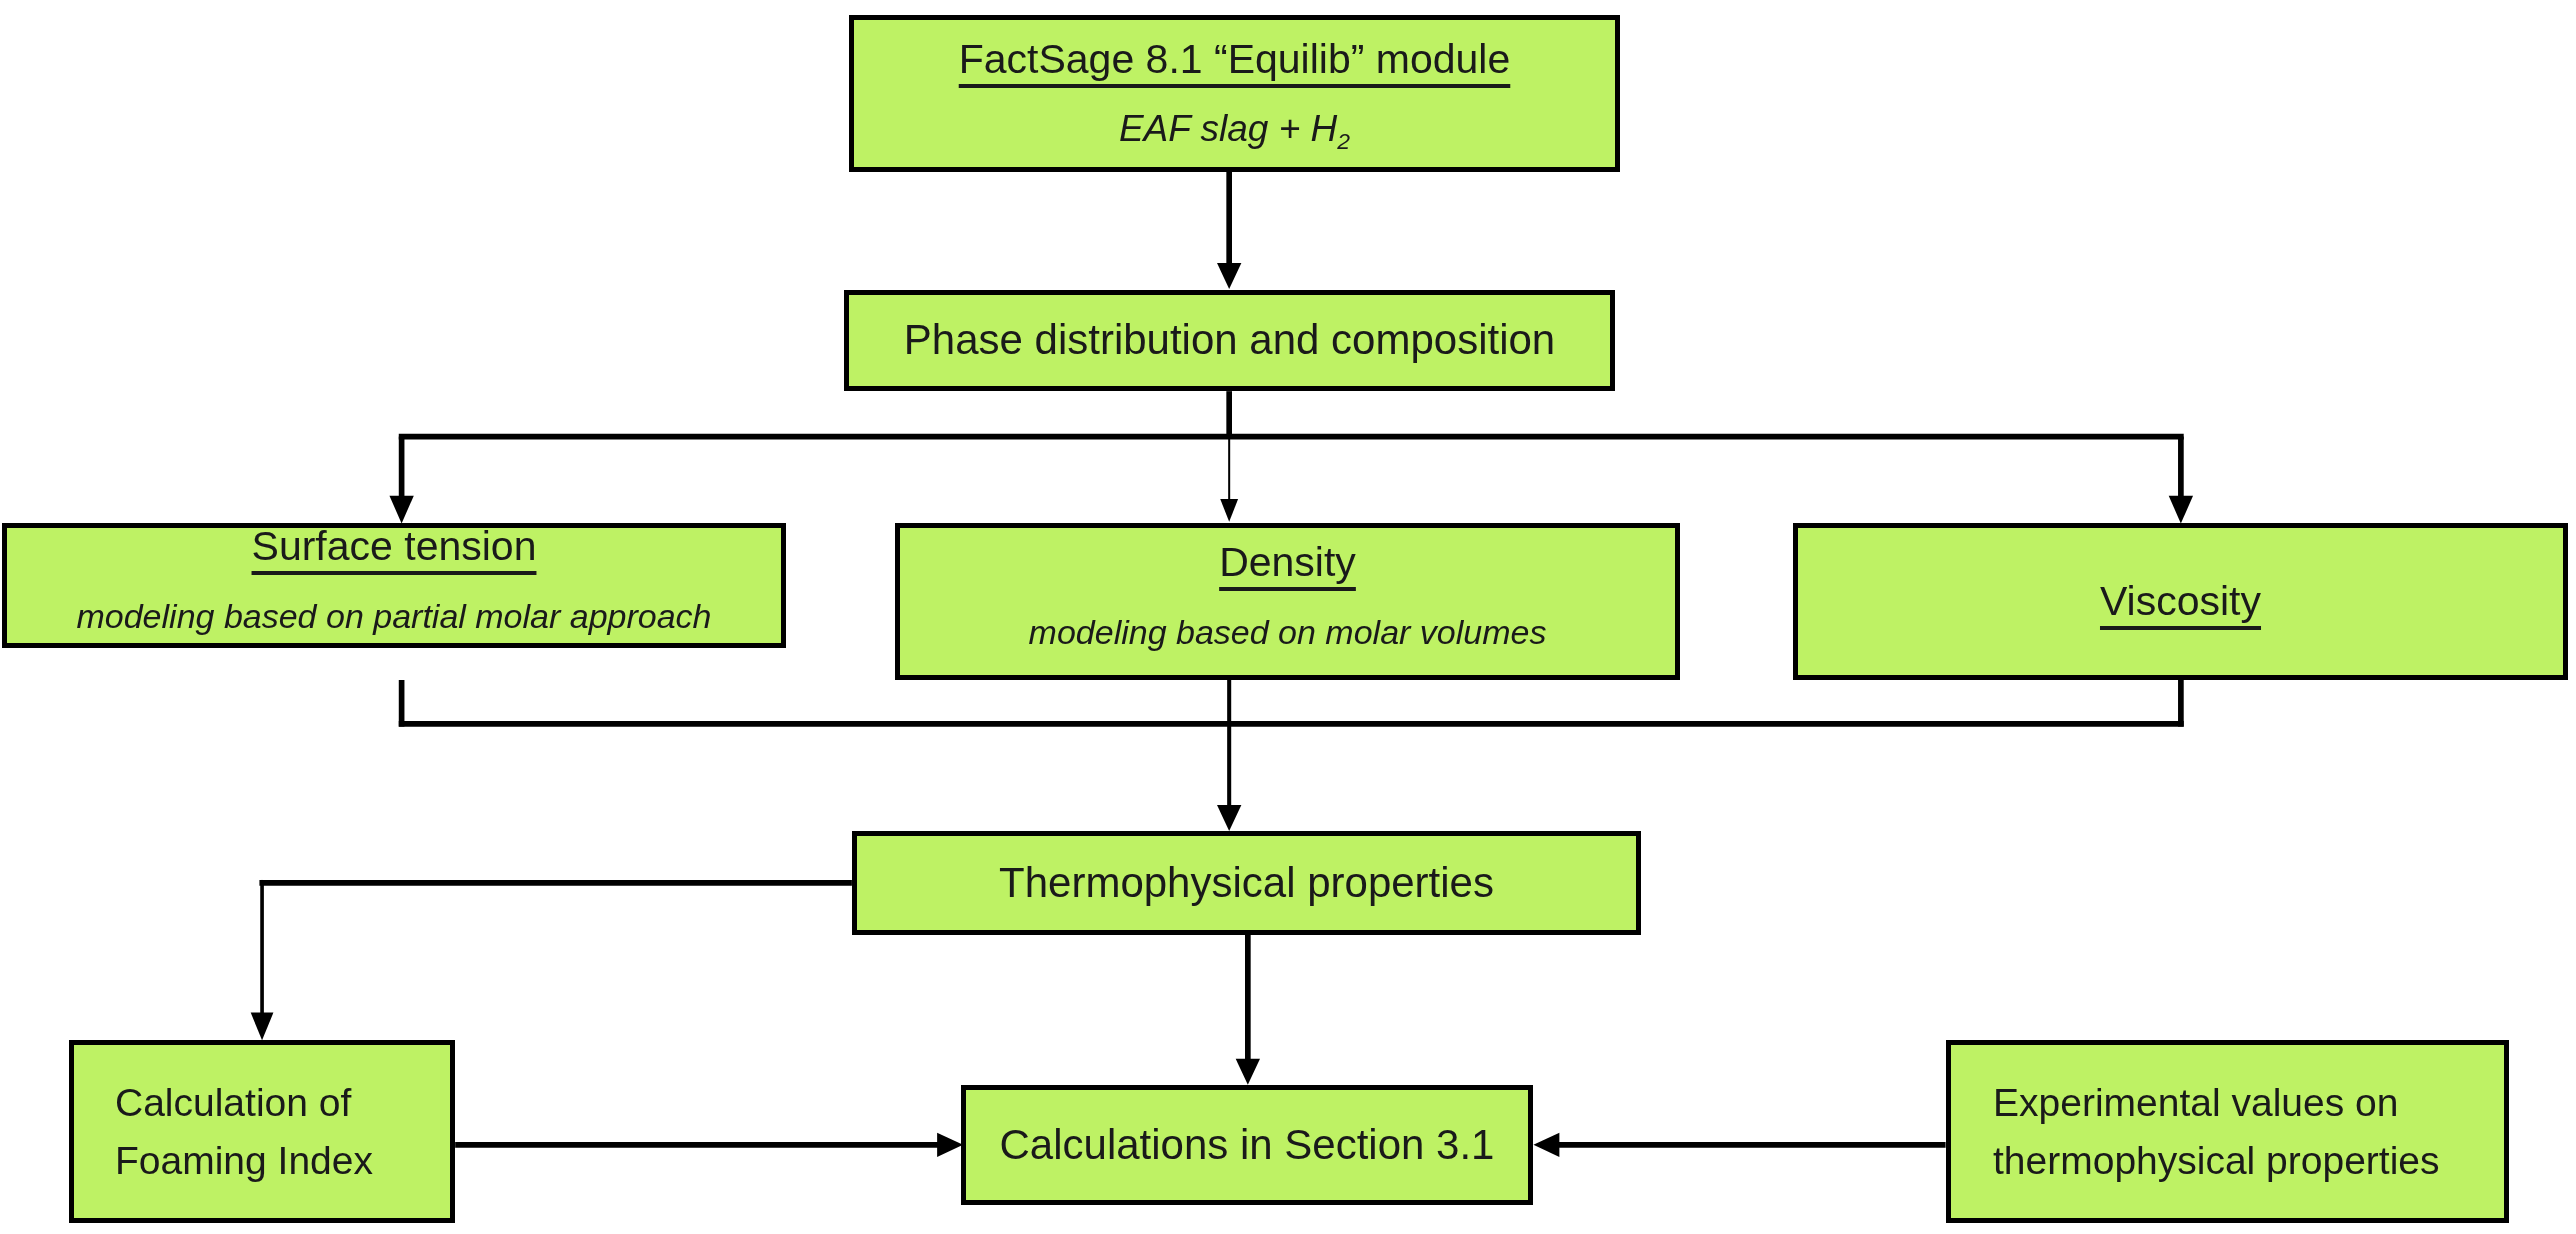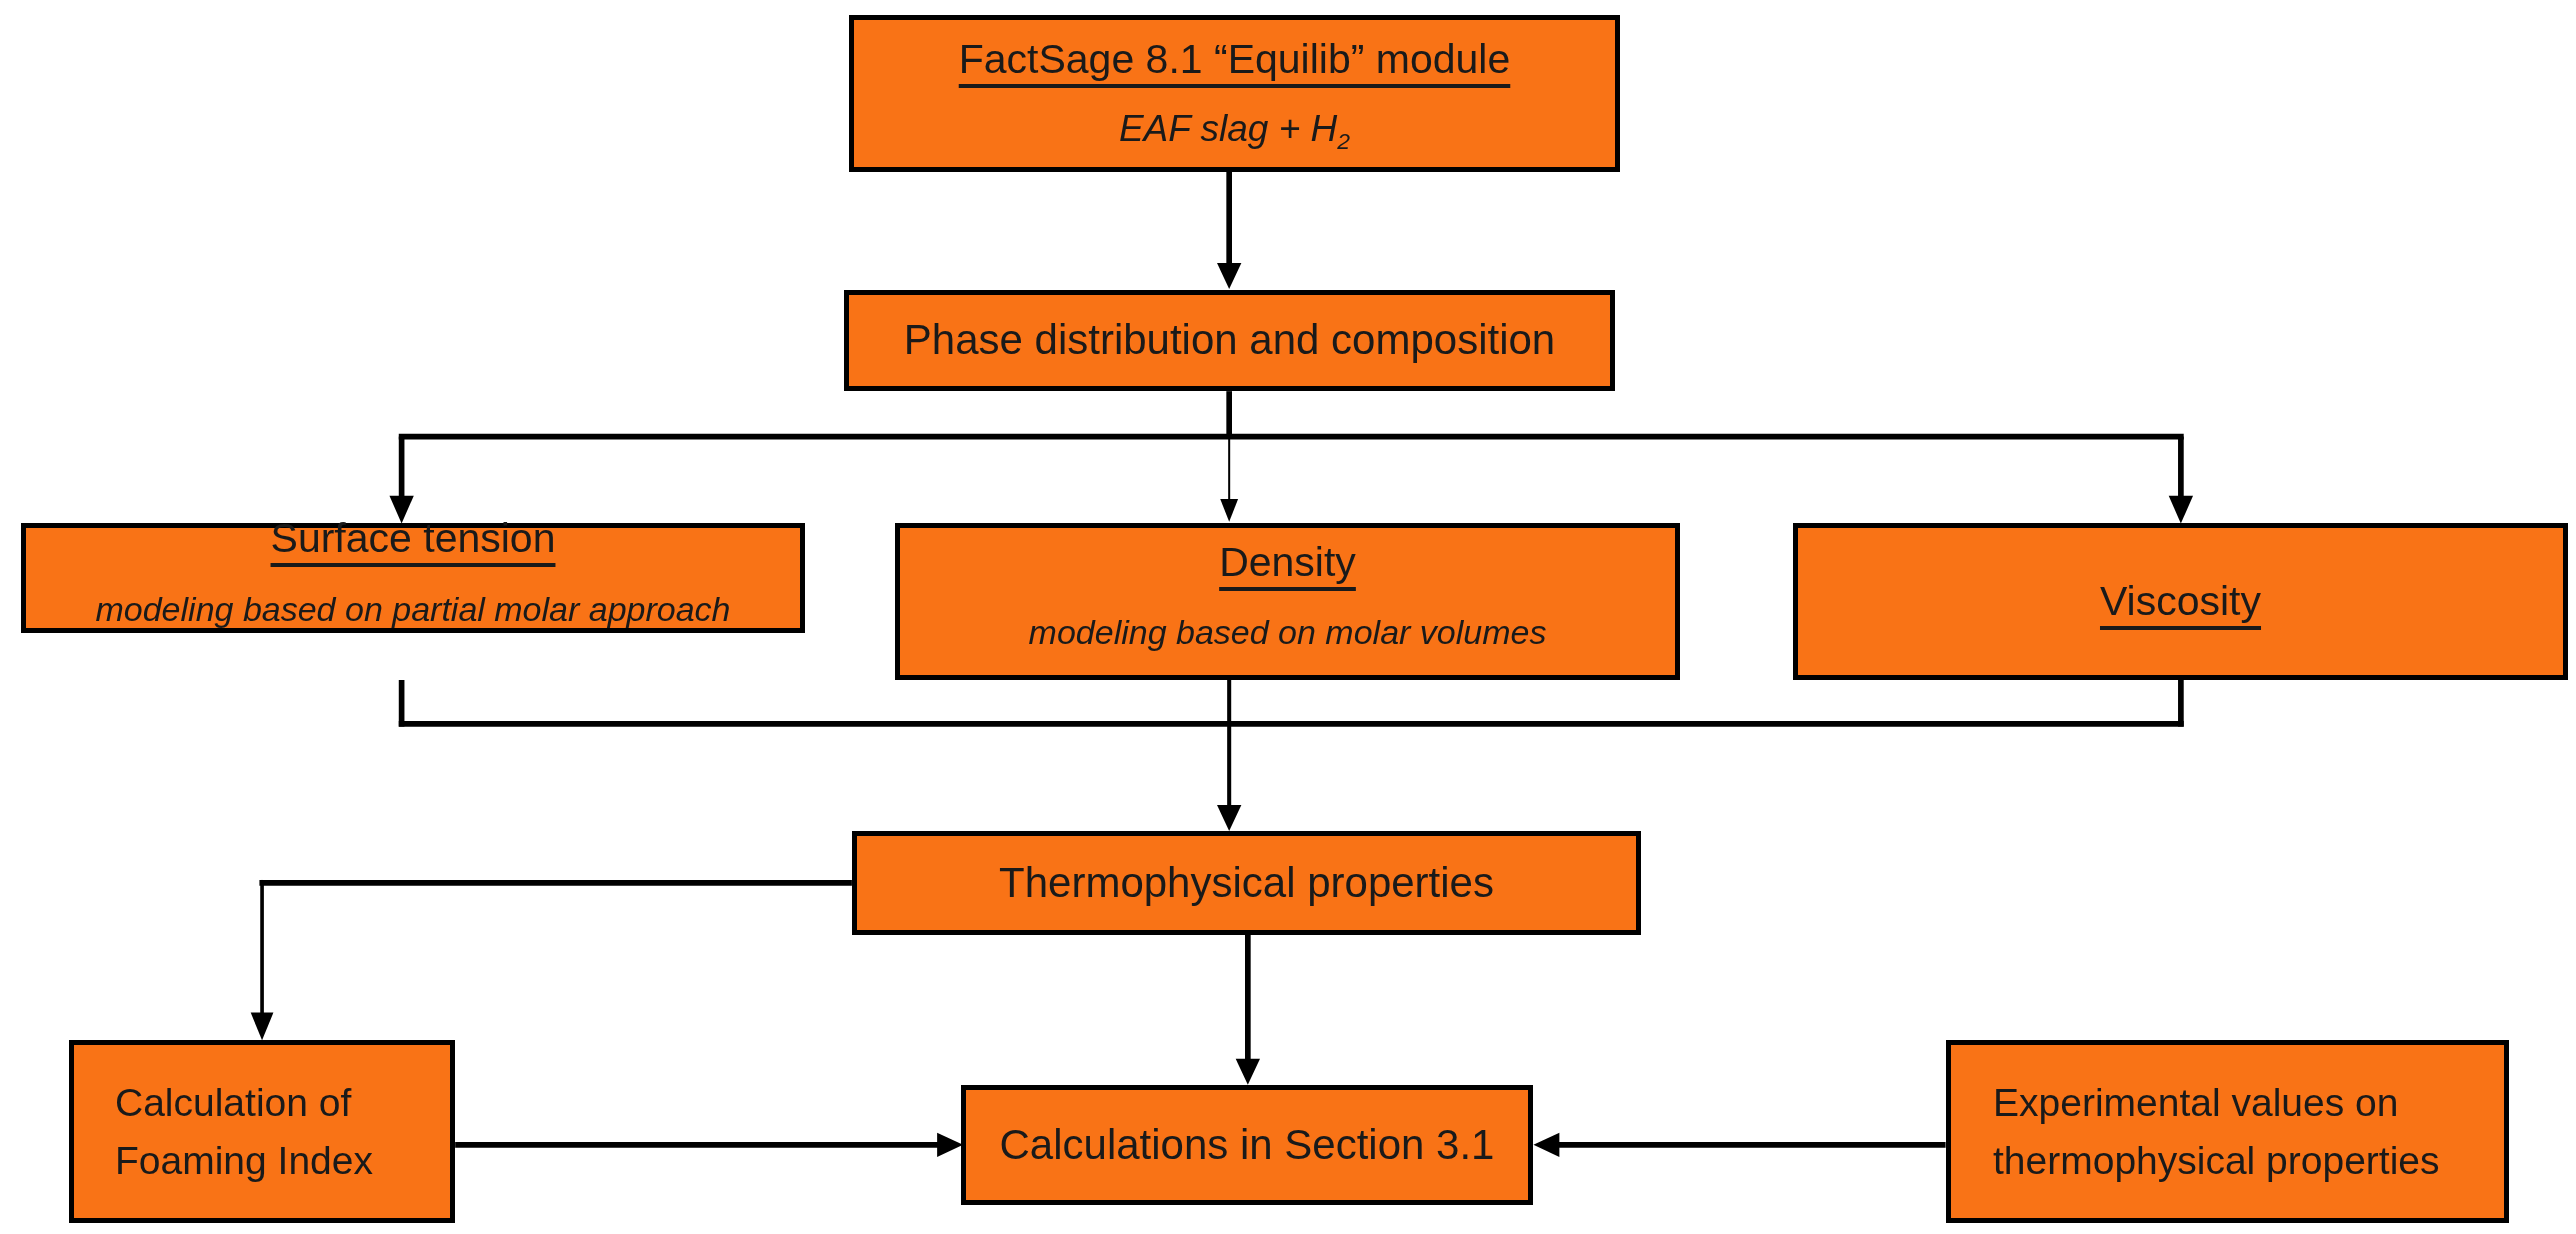--- a/index.html
+++ b/index.html
@@ -14,21 +14,21 @@
   }
   svg.connectors {
     position: absolute;
     left: 0; top: 0;
     width: 2576px; height: 1235px;
   }
   .box {
     position: absolute;
     box-sizing: border-box;
     border: 5.7px solid #000000;
-    background: #f97316;
+    background: #bef264;
     display: flex;
     flex-direction: column;
     align-items: center;
     justify-content: center;
     text-align: center;
   }
   .box .label { font-size: 42px; line-height: 1.3; text-align: right; }
   .box .small-label { font-size: 39px; line-height: 1.48; }
   .box .heading {
     font-size: 41px;
@@ -43,21 +43,21 @@
     line-height: 1.28;
     margin-top: 23px;
   }
   .box .note.tight { margin-top: 14.6px; }
   .box.left-align { align-items: center; text-align: left; }
 
   
   #box-equilib        { left: 849px; top: 14.6px;   width: 771px; height: 157px; }
   #box-equilib .note  { font-size: 37px; margin-top: 19.5px; }
   #box-phase          { left: 844px; top: 290px;  width: 771px; height: 101px; }
-  #box-surface        { left: 21px;   top: 523px;  width: 784px; height: 110px; padding-bottom: 11.4px; }
+  #box-surface        { left: 2px;   top: 523px;  width: 784px; height: 125px; padding-bottom: 11.4px; }
   #box-density        { left: 895px; top: 523px;  width: 785px; height: 157px; padding-bottom: 11.4px; }
   #box-viscosity      { left: 1793px; top: 523px;  width: 775px; height: 157px; padding: 8px 23px; }
   #box-thermo         { left: 852px; top: 831px; width: 789px; height: 104px; }
   #box-foaming        { left: 69px;   top: 1040px; width: 386px; height: 183px; padding-left: 41px; padding-right: 14.6px; }
   #box-calculations   { left: 961px; top: 1085px; width: 572px; height: 120px; }
   #box-experimental   { left: 1946px; top: 1040px; width: 563px; height: 183px; padding-left: 42px; padding-right: 8px; }
 
   sub.sub2 { font-size: 0.62em; line-height: 0; }
 </style>
 </head>

